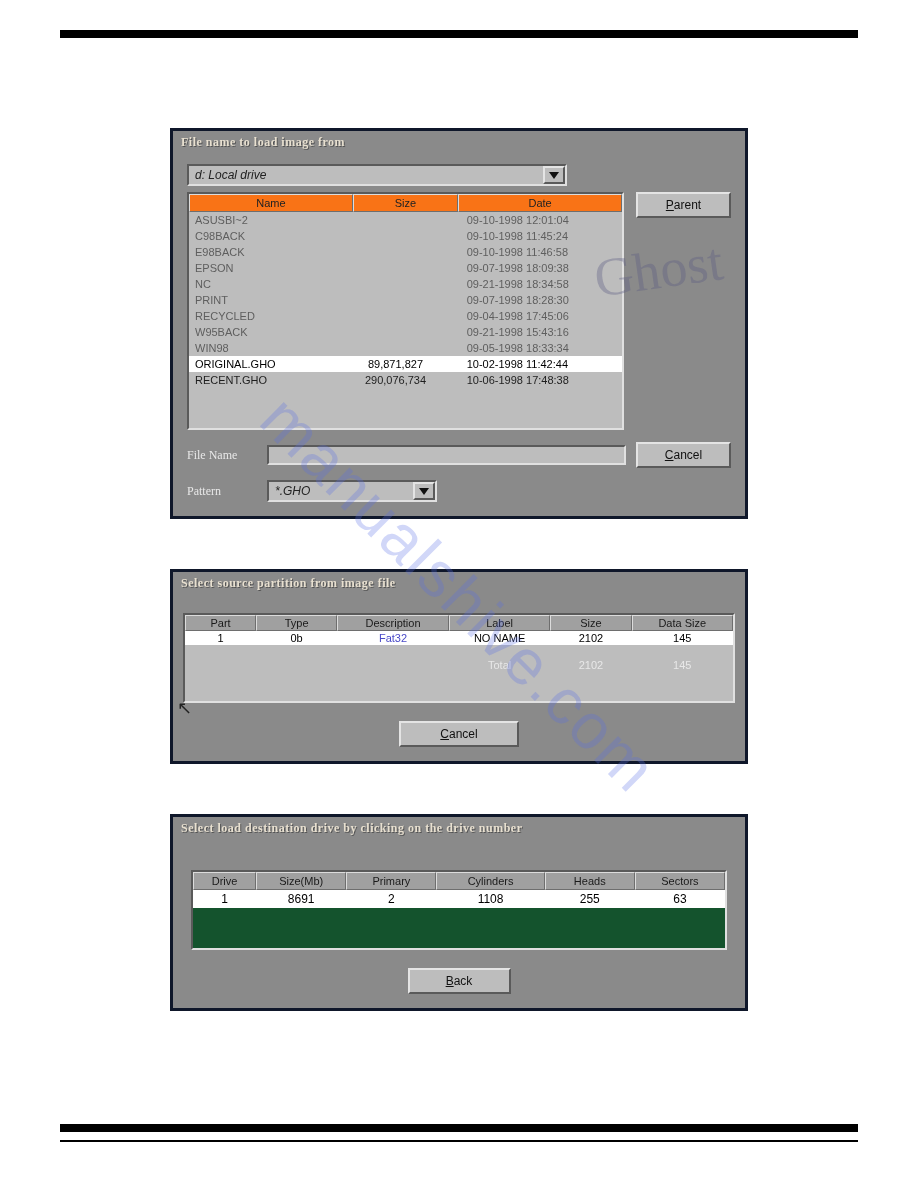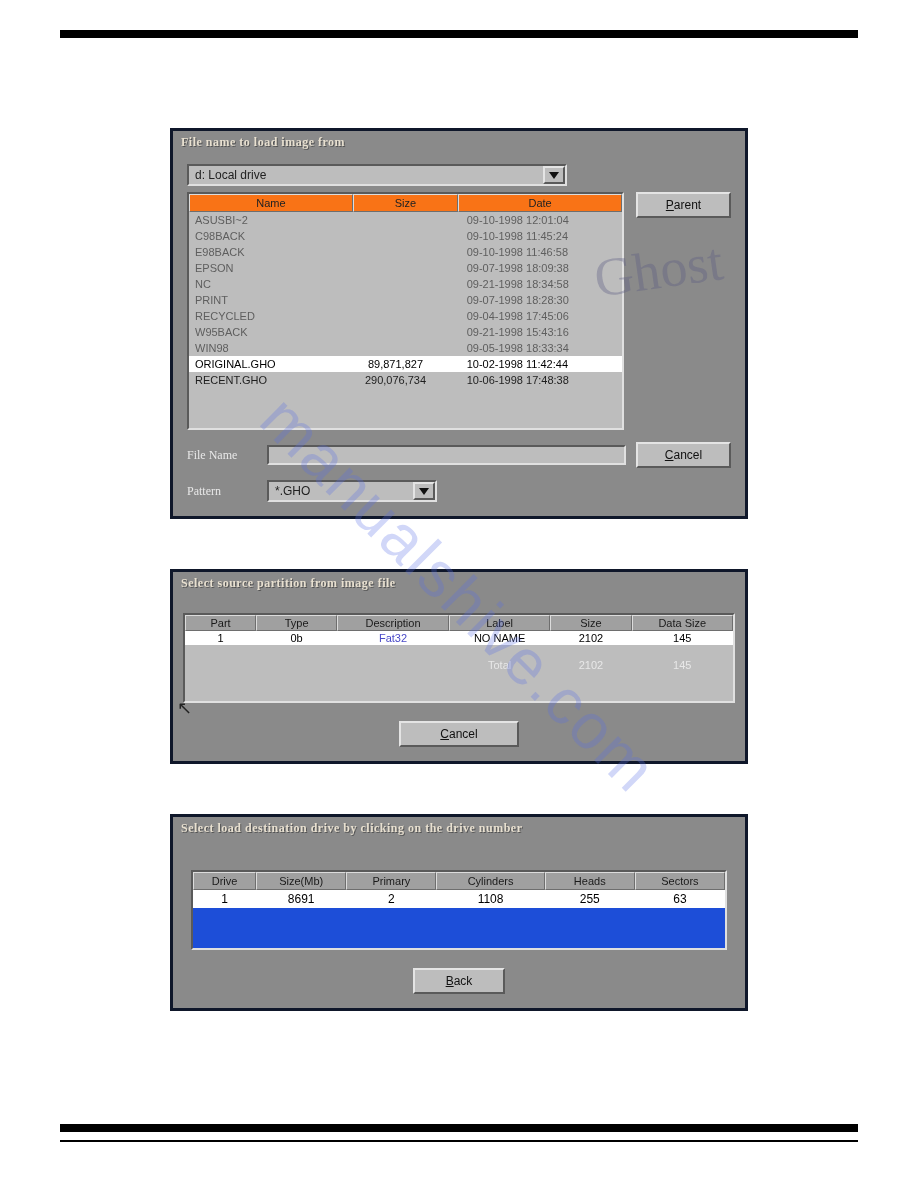--- a/index.html
+++ b/index.html
@@ -51,20 +51,21 @@
   
   .dropdown {
     display: flex;
     align-items: stretch;
     background: #bdbdbd;
     border: 2px solid;
     border-color: #5a5a5a #e0e0e0 #e0e0e0 #5a5a5a;
     height: 22px;
     width: 380px;
     margin-bottom: 6px;
+    font-style: italic;
   }
   .dropdown-label {
     flex: 1;
     padding: 2px 6px;
     font-size: 12px;
     color: #222;
   }
   .dropdown-btn {
     width: 22px;
     background: #bdbdbd;
@@ -239,21 +240,21 @@
   .drow {
     display: grid;
     grid-template-columns: 0.7fr 1fr 1fr 1.2fr 1fr 1fr;
     background: #fff;
     font-size: 12px;
   }
   .drow > div { text-align: center; padding: 2px 0; }
 
   .dtable {
     margin: 30px 18px 10px 18px;
-    background: #1d4ed8;
+    background: #14532d;
     border: 2px solid;
     border-color: #5a5a5a #e0e0e0 #e0e0e0 #5a5a5a;
     padding-bottom: 40px;
   }
 
   .watermark {
     position: absolute;
     left: 50%; top: 50%;
     transform: translate(-50%, -50%) rotate(45deg);
     font-size: 64px;
@@ -429,21 +430,21 @@
           <div class="drow">
             <div>1</div>
             <div>8691</div>
             <div>2</div>
             <div>1108</div>
             <div>255</div>
             <div>63</div>
           </div>
         </div>
         <div class="center-btn">
-          <div class="wbtn" style="width:92px"><span class="ul">B</span>ack</div>
+          <div class="wbtn" style="width:103px"><span class="ul">B</span>ack</div>
         </div>
       </div>
     </div>
 
   </div>
 
   <div class="thick-rule" style="position:absolute;bottom:16px;left:0;right:0"></div>
   <div class="thin-rule" style="position:absolute;bottom:6px;left:0;right:0"></div>
 </div>
 

